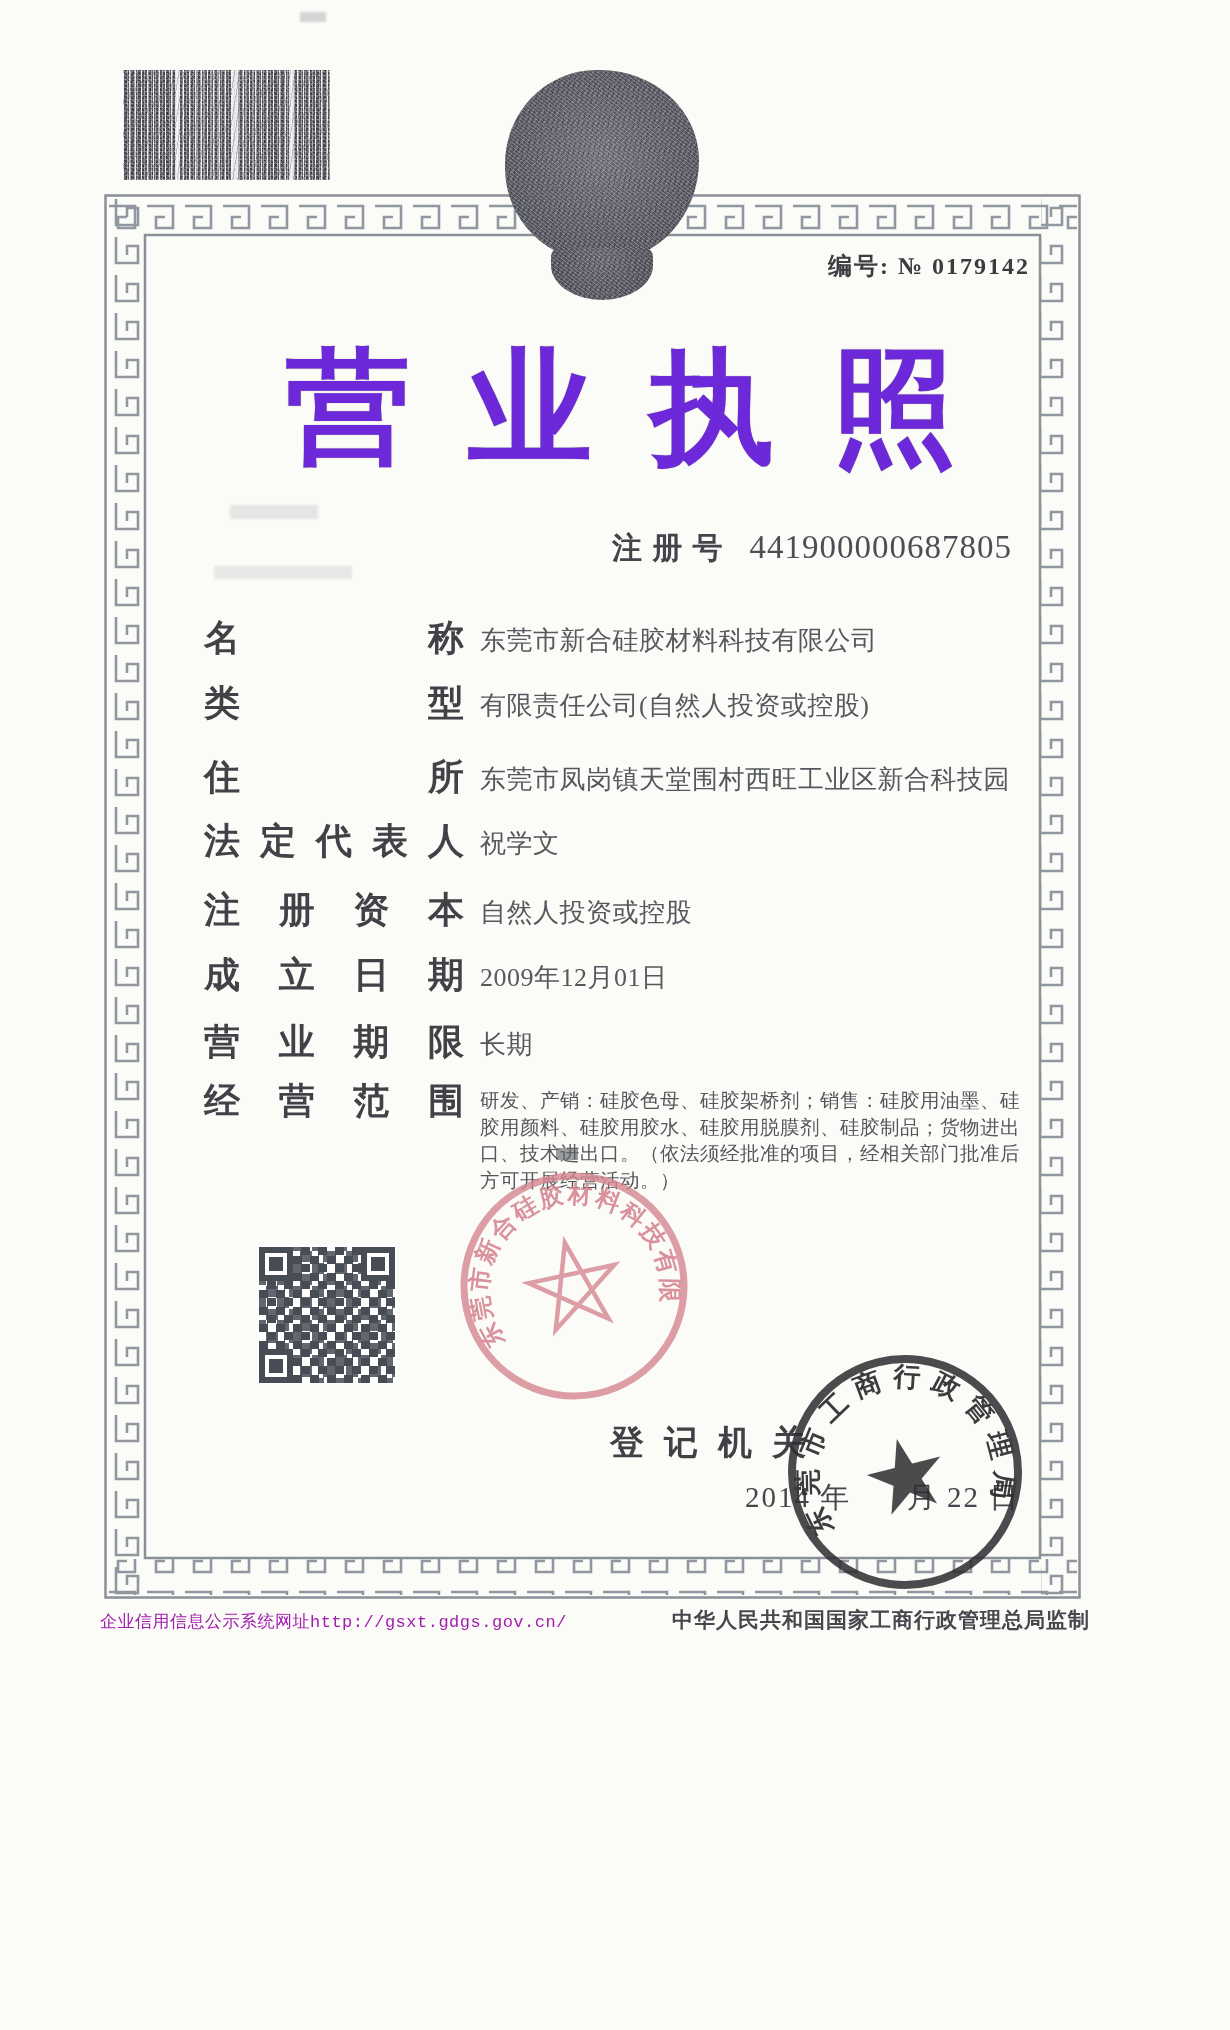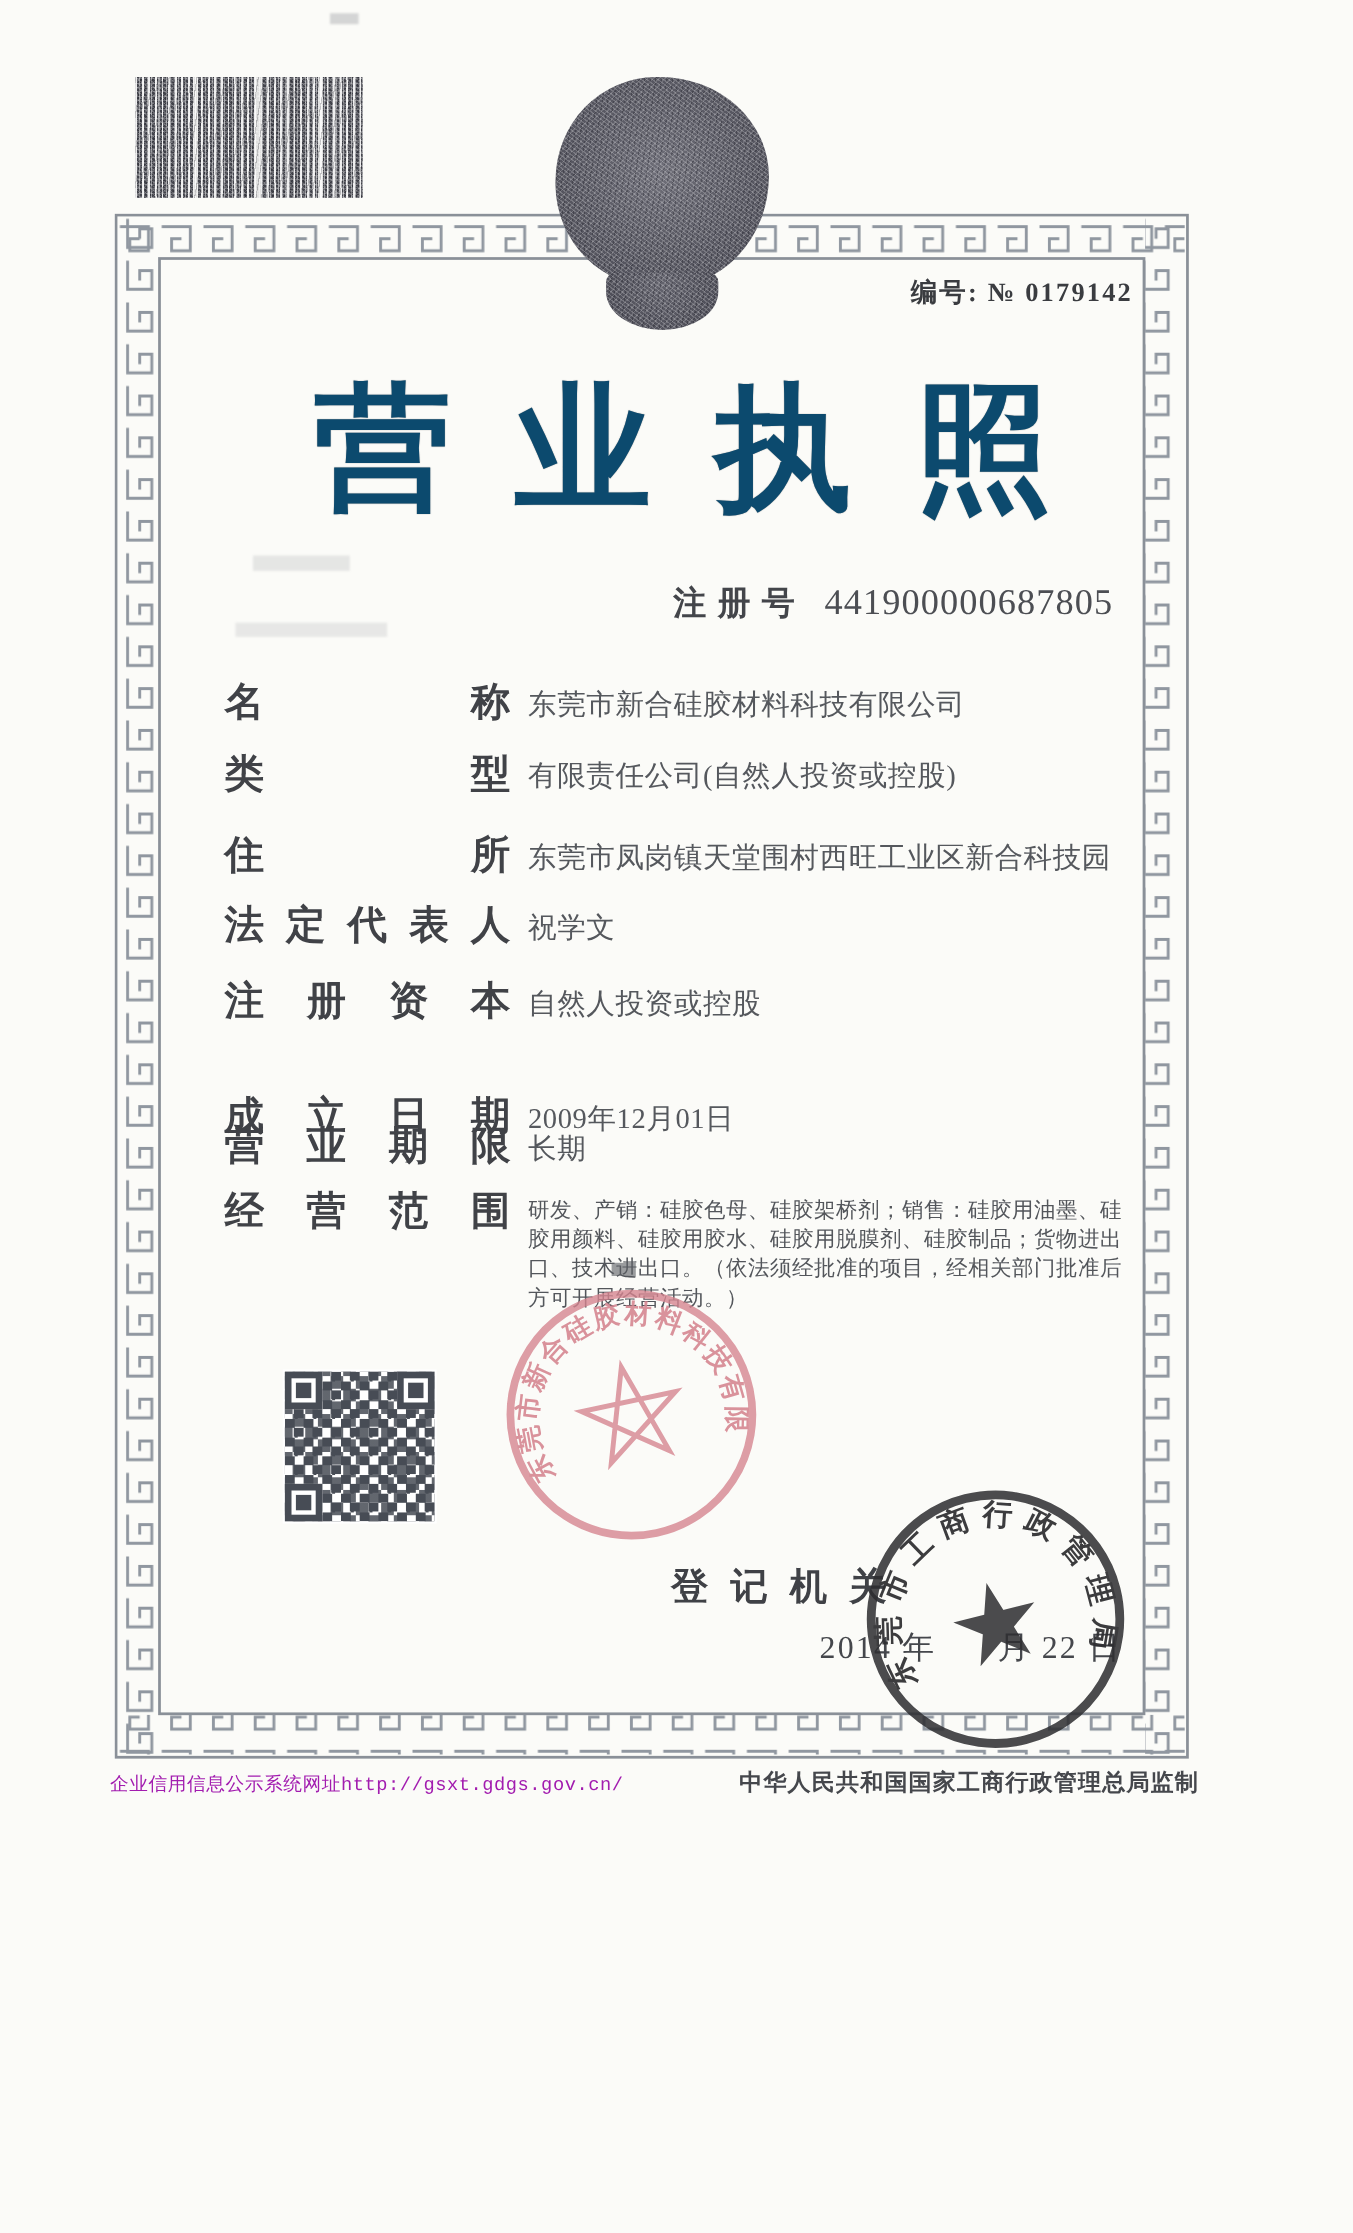--- a/index.html
+++ b/index.html
@@ -46,21 +46,21 @@
   
   .serial{
     position:absolute; right:200px; top:250px; z-index:2;
     font-size:24px; font-weight:bold; letter-spacing:2px; color:#3a3c40;
   }
 
   
   .title{
     position:absolute; left:104px; top:326px; width:1034px; z-index:2;
     text-align:center; text-indent:58px; letter-spacing:58px;
-    font-size:124px; font-weight:bold; color:#0c4a6e;
+    font-size:124px; font-weight:bold; color:#6d28d9;
     text-shadow:0 0 1px rgba(48,50,54,.6);
   }
 
   
   .regno{
     position:absolute; left:612px; top:528px; width:400px; z-index:2;
     display:flex; align-items:baseline; gap:27px;
   }
   .regno-label{
     width:134px; font-size:30px; font-weight:bold; color:#43454a;
@@ -76,21 +76,21 @@
     text-align:justify; text-align-last:justify; line-height:1.1;
   }
   .fvalue{
     margin-left:16px; font-size:26px; color:#55585d; line-height:1.25; padding-top:6px;
     letter-spacing:0.5px;
   }
   .frow.scope .fvalue{
     font-size:19.5px; line-height:26.5px; width:558px; padding-top:6px; color:#505archive358;
   }
   .r0{top:11px;} .r1{top:76px;} .r2{top:150px;} .r3{top:214px;}
-  .r4{top:283px;} .r5{top:348px;margin-top:39px;} .r6{top:415px;} .r7{top:474px;}
+  .r4{top:283px;} .r5{top:348px;} .r6{top:415px;} .r7{top:474px;}
   .frow.scope .fvalue{color:#53565b;}
 
   
   .qr{position:absolute; left:257px; top:1245px; width:140px; height:140px; z-index:3; background:#fff;}
   .qr-body{
     position:absolute; inset:2px;
     background:
       repeating-conic-gradient(#474c55 0% 25%, rgba(0,0,0,0) 0% 50%) 0px 0px/17px 17px,
       repeating-conic-gradient(rgba(71,76,85,.85) 0% 25%, rgba(0,0,0,0) 0% 50%) 7px 4px/23px 23px;
   }

